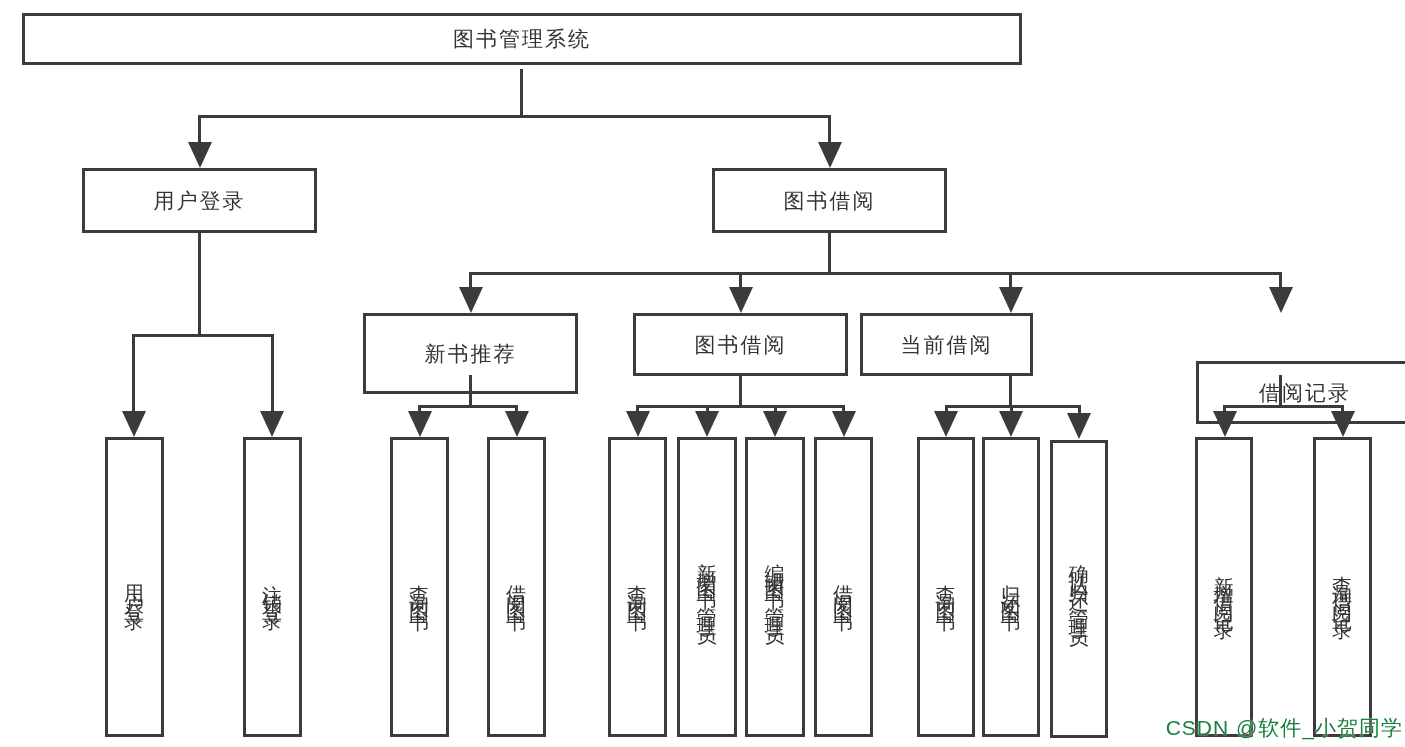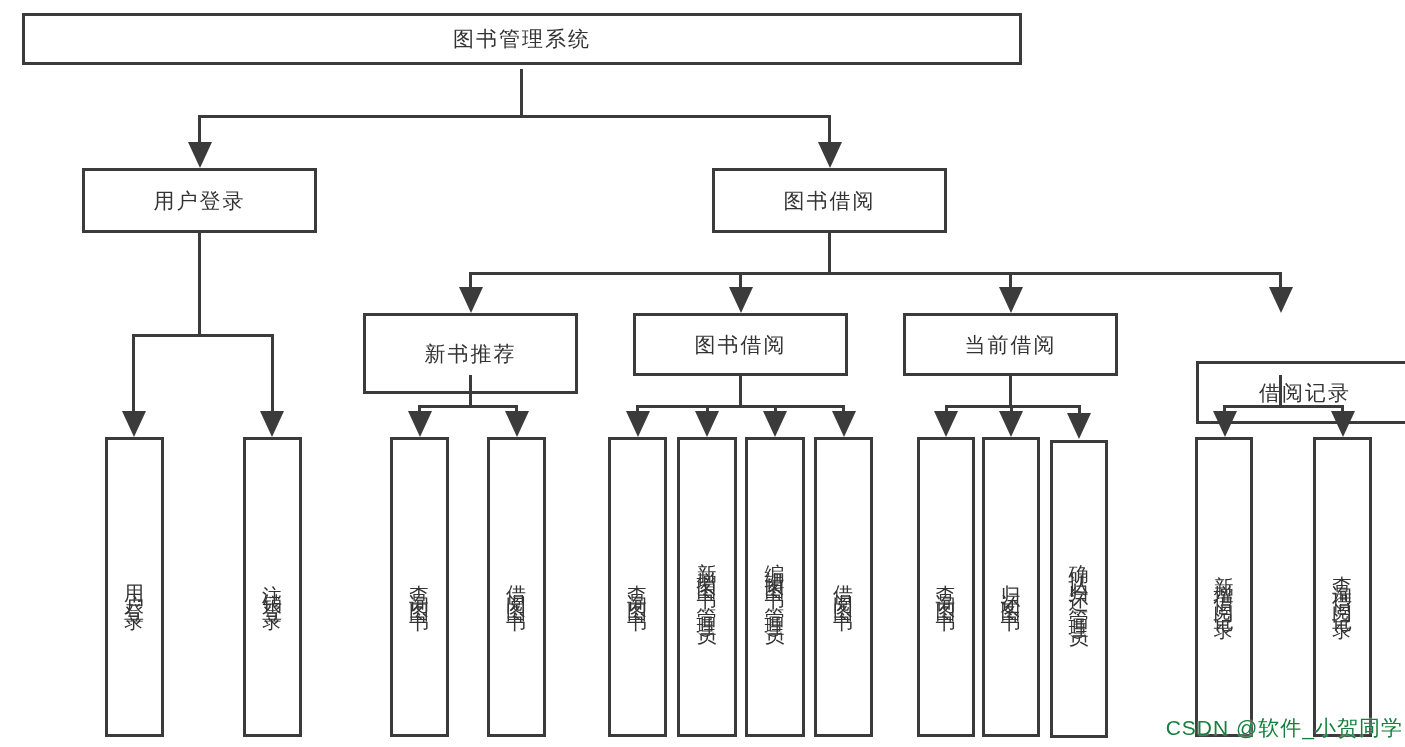--- a/index.html
+++ b/index.html
@@ -71,21 +71,21 @@
   <div class="arw" style="left:999px;top:287px;"></div>
   <div class="v" style="left:1279px;top:272px;height:16px;"></div>
   <div class="arw" style="left:1269px;top:287px;"></div>
 
   <div class="box" style="left:363px;top:313px;width:215px;height:81px;">
     <span>新书推荐</span>
   </div>
   <div class="box" style="left:633px;top:313px;width:215px;height:63px;">
     <span>图书借阅</span>
   </div>
-  <div class="box" style="left:903px;top:313px;width:215px;height:63px;align-items:center;">
+  <div class="box" style="left:860px;top:313px;width:173px;height:63px;align-items:center;">
     <span>当前借阅</span>
   </div>
   <div class="box" style="left:1196px;top:313px;width:218px;height:63px;margin-top:48px;">
     <span>借阅记录</span>
   </div>
 
   <div class="v" style="left:469px;top:375px;height:33px;"></div>
   <div class="h" style="left:418px;top:405px;width:100px;"></div>
   <div class="v" style="left:418px;top:405px;height:8px;"></div>
   <div class="arw" style="left:408px;top:411px;"></div>

